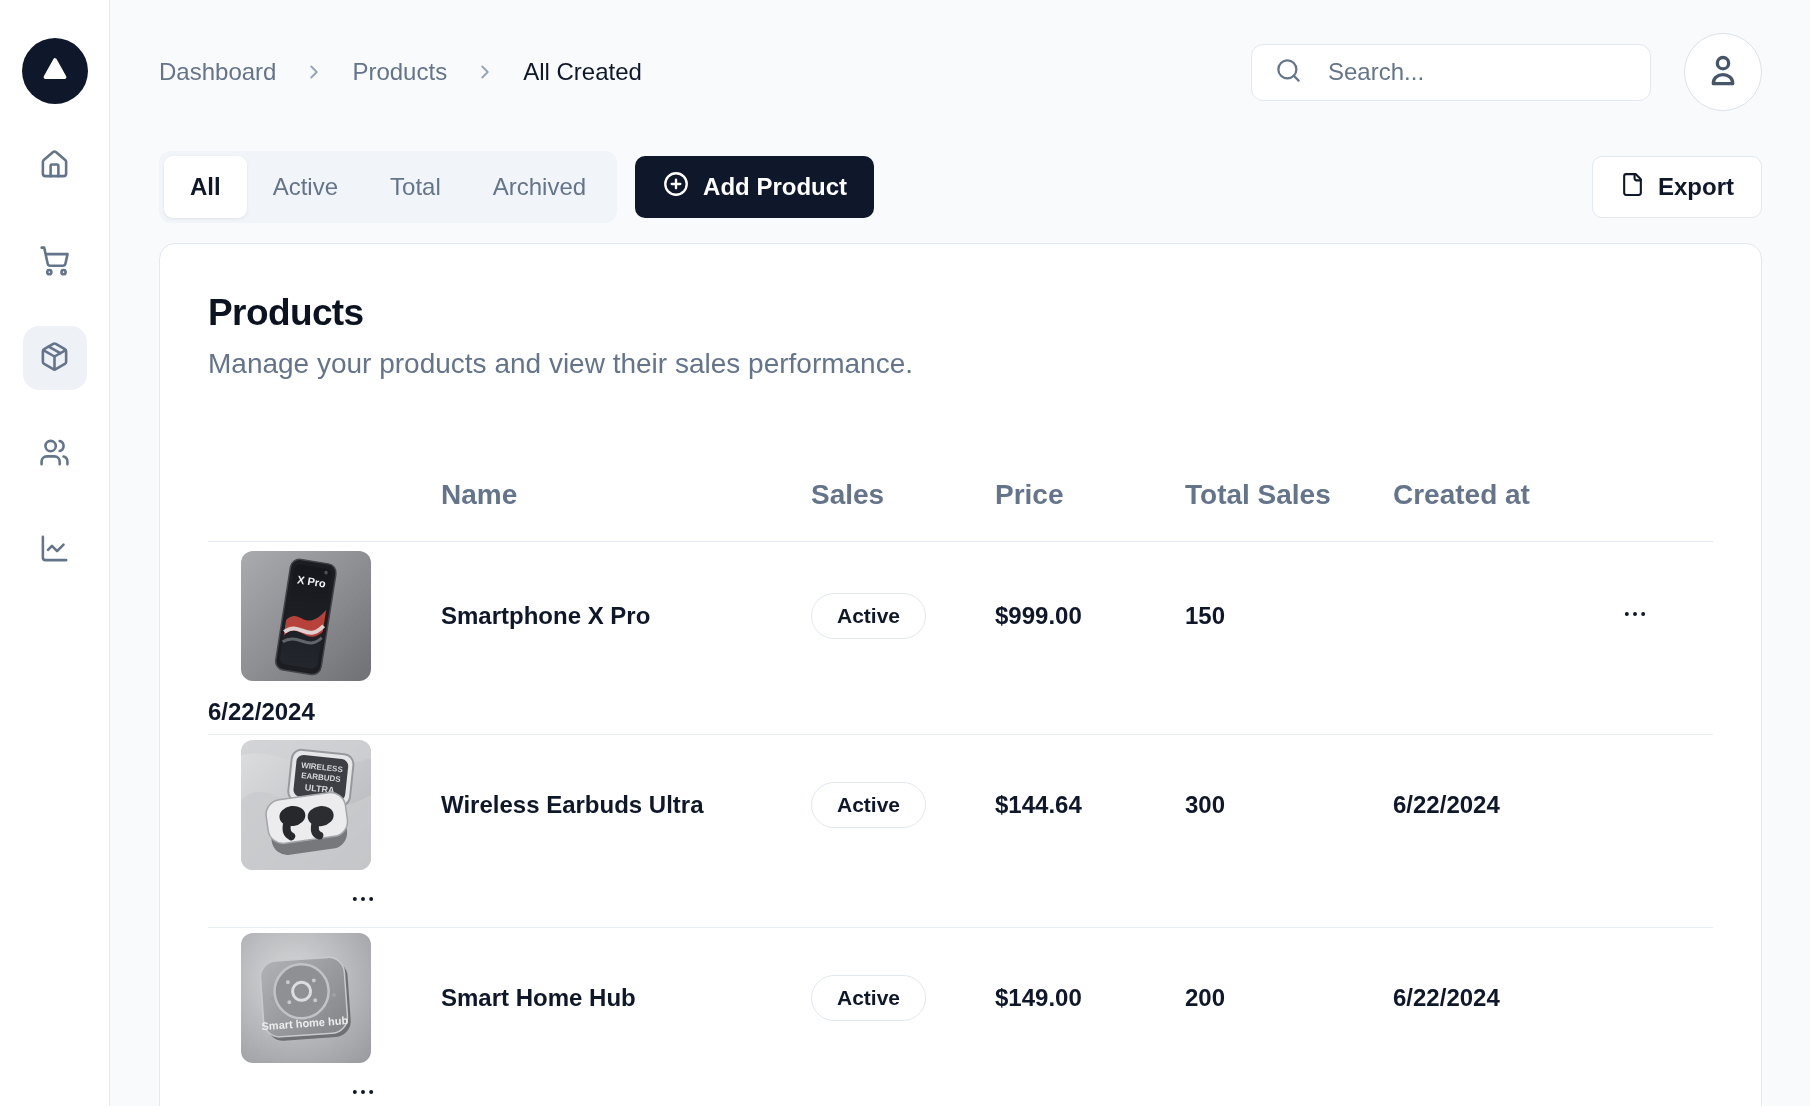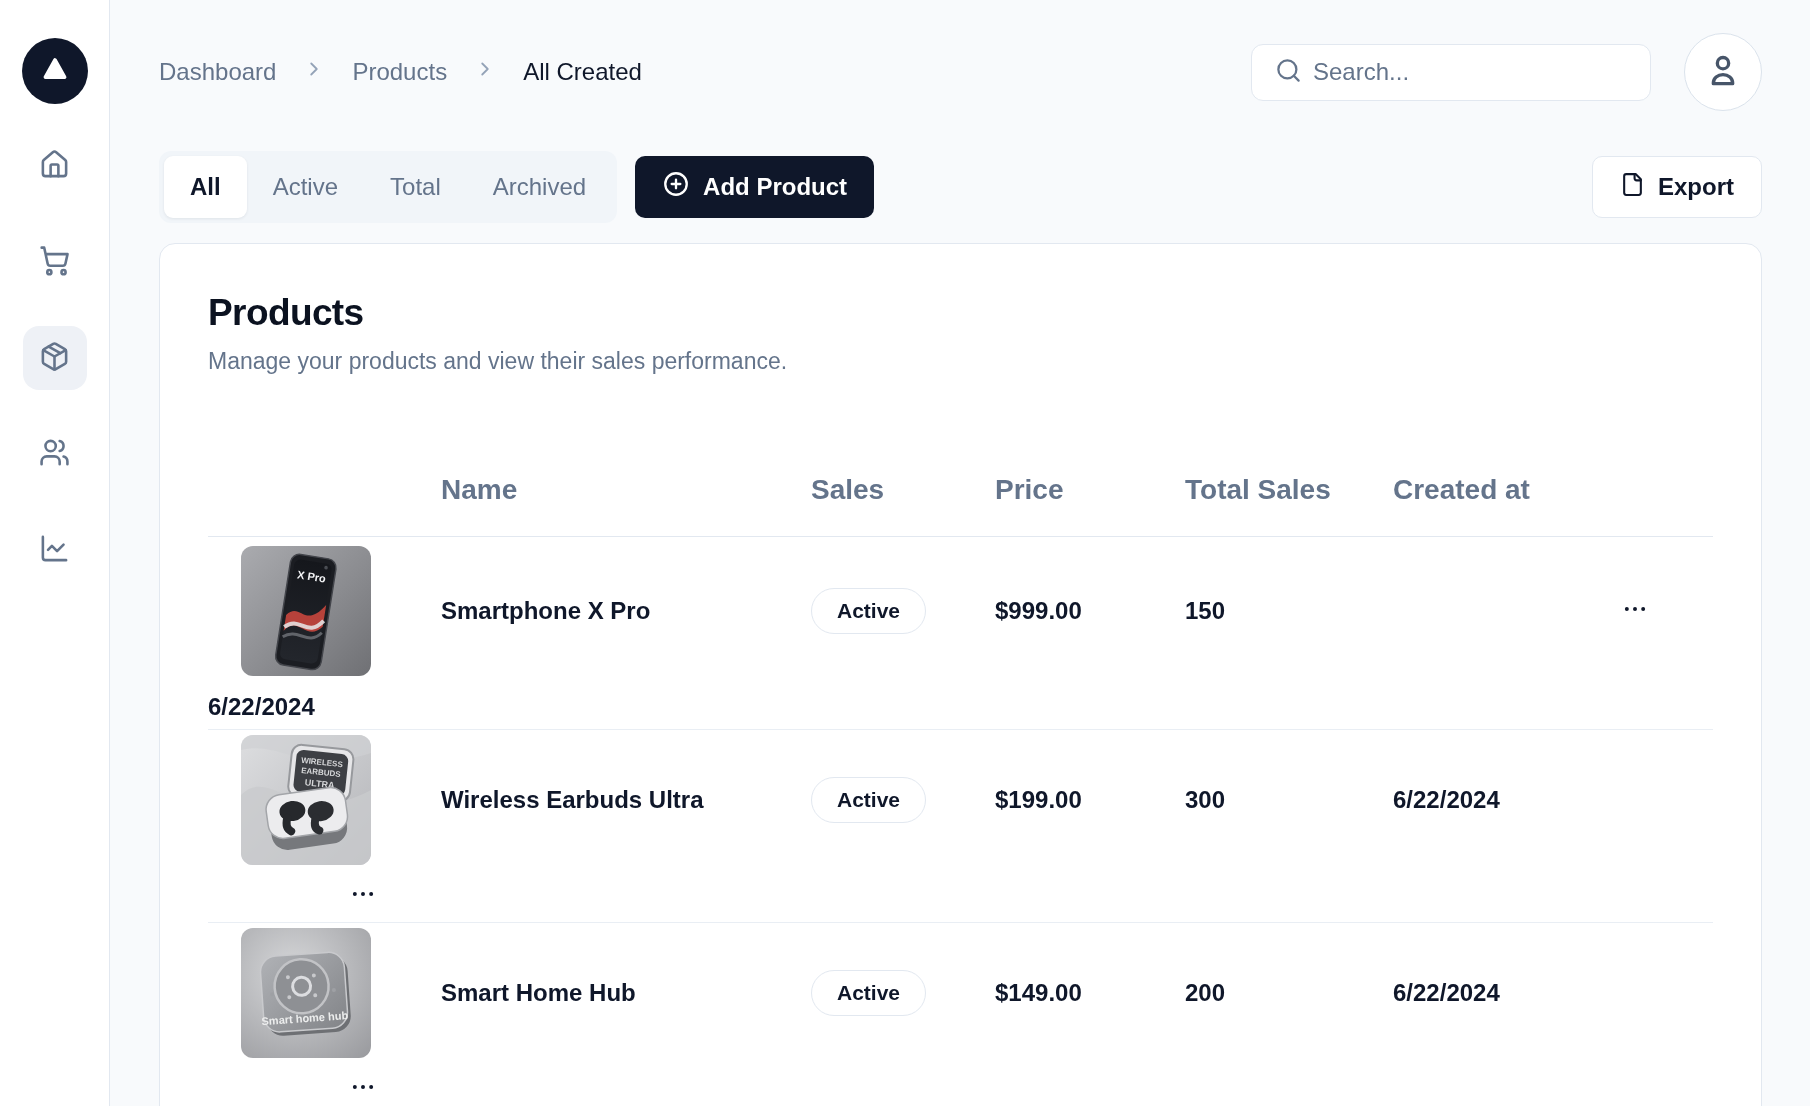--- a/index.html
+++ b/index.html
@@ -26,29 +26,29 @@
   .nav-item {
     width: 64px; height: 64px; border-radius: 16px;
     display: flex; align-items: center; justify-content: center; cursor: pointer;
   }
   .nav-item.active { background: #eef1f6; }
 
   
   .main { margin-left: 110px; padding: 0 48px 0 49px; }
 
   .topbar { display: flex; align-items: center; padding-top: 33px; }
-  .breadcrumb { display: flex; align-items: flex-start; gap: 27px; font-size: 24px; }
+  .breadcrumb { display: flex; align-items: center; gap: 27px; font-size: 24px; }
   .crumb { color: #64748b; cursor: pointer; }
   .crumb.current { color: #0f172a; cursor: default; }
   .crumb-sep { display: flex; align-items: center; }
 
   .search {
     margin-left: auto; width: 400px; height: 57px; background: #fff;
     border: 1px solid #e2e8f0; border-radius: 12px;
-    display: flex; align-items: center; gap: 11px; padding: 0 23px;
+    display: flex; align-items: center; gap: 26px; padding: 0 23px;
   }
   .search input {
     border: none; outline: none; background: transparent;
     font-family: "Liberation Sans", sans-serif;
     font-size: 24px; color: #0f172a; width: 100%;
   }
   .search input::placeholder { color: #64748b; }
 
   .avatar-btn {
     margin-left: 33px; width: 78px; height: 78px; border-radius: 50%;
@@ -79,21 +79,21 @@
   }
   .btn-outline { margin-left: auto; background: #fff; border: 1px solid #e2e8f0; color: #0f172a; }
   .btn-dark { margin-left: 18px; background: #0f172a; border: none; color: #fff; }
 
   
   .card {
     margin-top: 20px; background: #fff; border: 1px solid #e2e8f0;
     border-radius: 16px; padding: 48px 48px 0; height: 920px;
   }
   .card-title { font-size: 37px; font-weight: 700; letter-spacing: -0.6px; color: #0b1220; }
-  .card-desc { margin-top: 14px; font-size: 23px; color: #64748b; }
+  .card-desc { margin-top: 14px; font-size: 28px; color: #64748b; }
 
   
   .table { margin-top: 68px; }
   .thead, .trow {
     display: grid;
     grid-template-columns: 233px 370px 184px 190px 208px 1fr;
     align-items: center;
   }
   .thead {
     height: 94px; font-size: 28px; font-weight: 600; color: #64748b;
@@ -330,21 +330,21 @@
               <rect x="24" y="56" width="80" height="44" rx="15" fill="#ececee" stroke="#a3a5a9" stroke-width="1.5"></rect>
               <ellipse cx="50" cy="74" rx="13" ry="10" fill="#26282c"></ellipse>
               <path d="M44 80 q-4 10 2 14" stroke="#26282c" stroke-width="8" fill="none" stroke-linecap="round"></path>
               <ellipse cx="78" cy="78" rx="13" ry="10" fill="#2b2d31"></ellipse>
               <path d="M72 84 q-4 10 2 13" stroke="#2b2d31" stroke-width="8" fill="none" stroke-linecap="round"></path>
             </g>
           </svg>
         </div>
         <div>Wireless Earbuds Ultra</div>
         <span class="badge">Active</span>
-        <div>$199.00</div>
+        <div>$144.64</div>
         <div>300</div>
         <div>6/22/2024</div>
         <div class="actions-cell">
           <button class="dots-btn">
             <span>
               <svg width="28" height="28" viewBox="0 0 24 24" fill="#0f172a">
                 <circle cx="5" cy="12" r="1.7"></circle>
                   <circle cx="12" cy="12" r="1.7"></circle>
                   <circle cx="19" cy="12" r="1.7"></circle>
               </svg>

